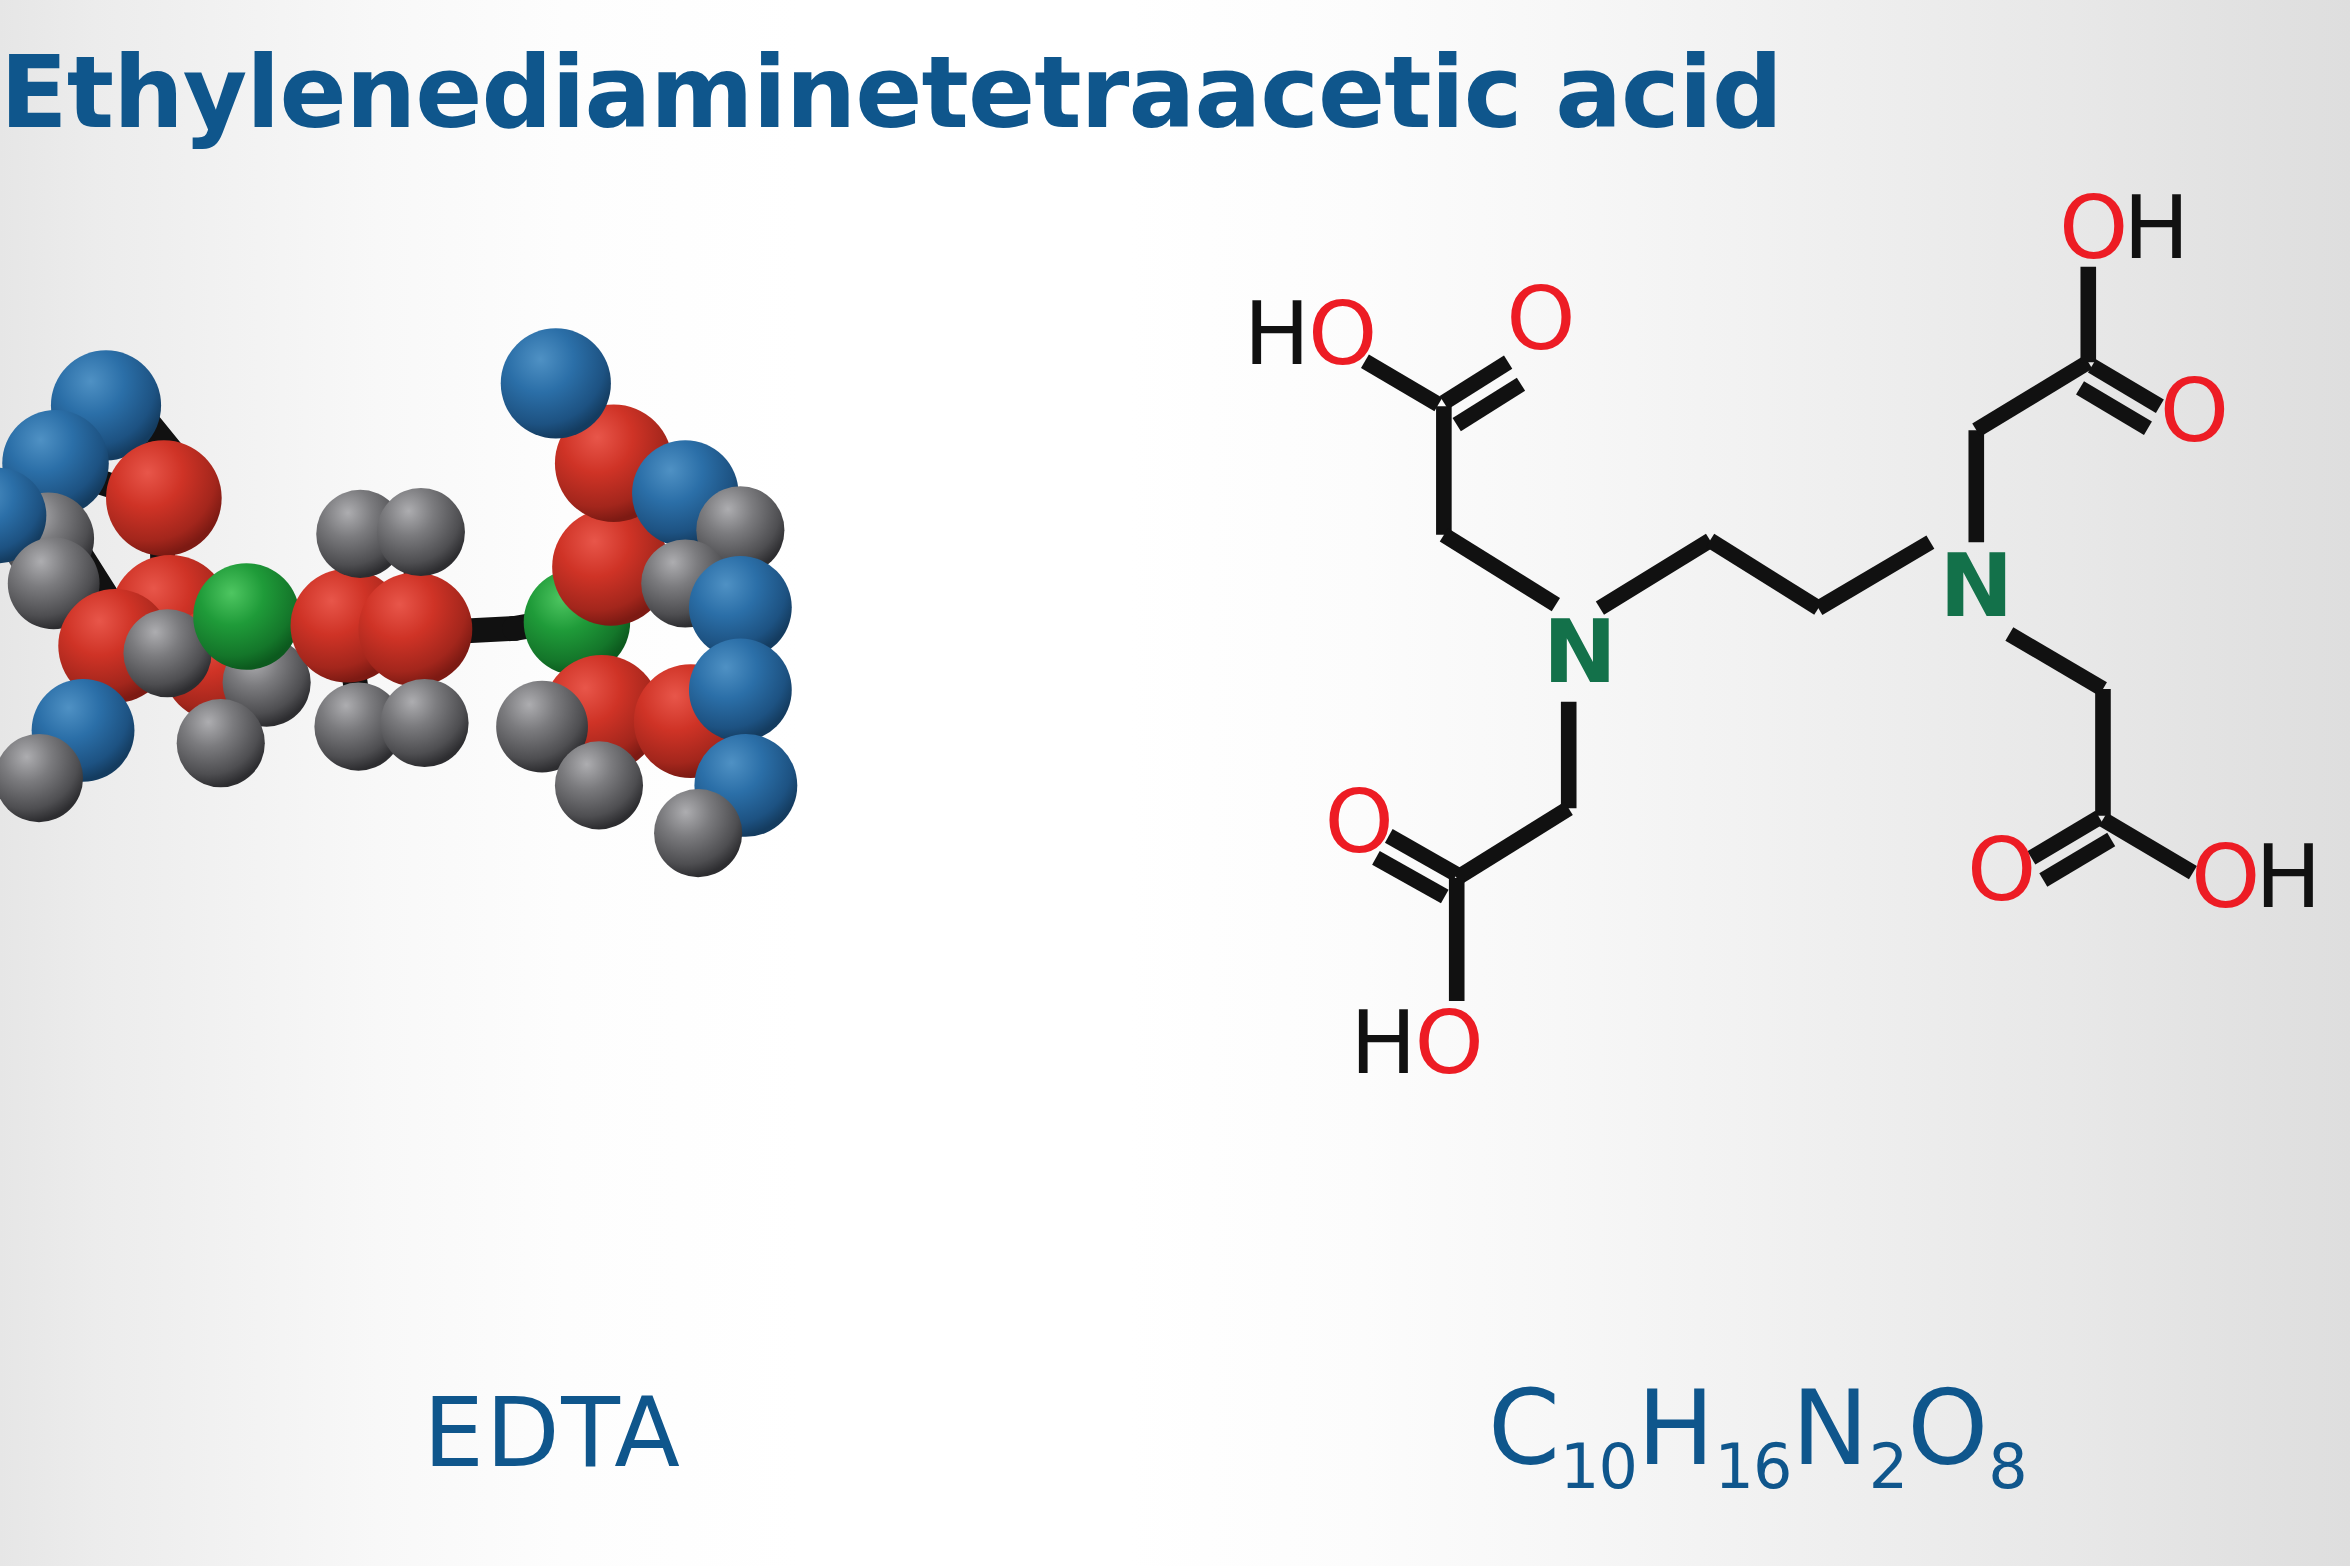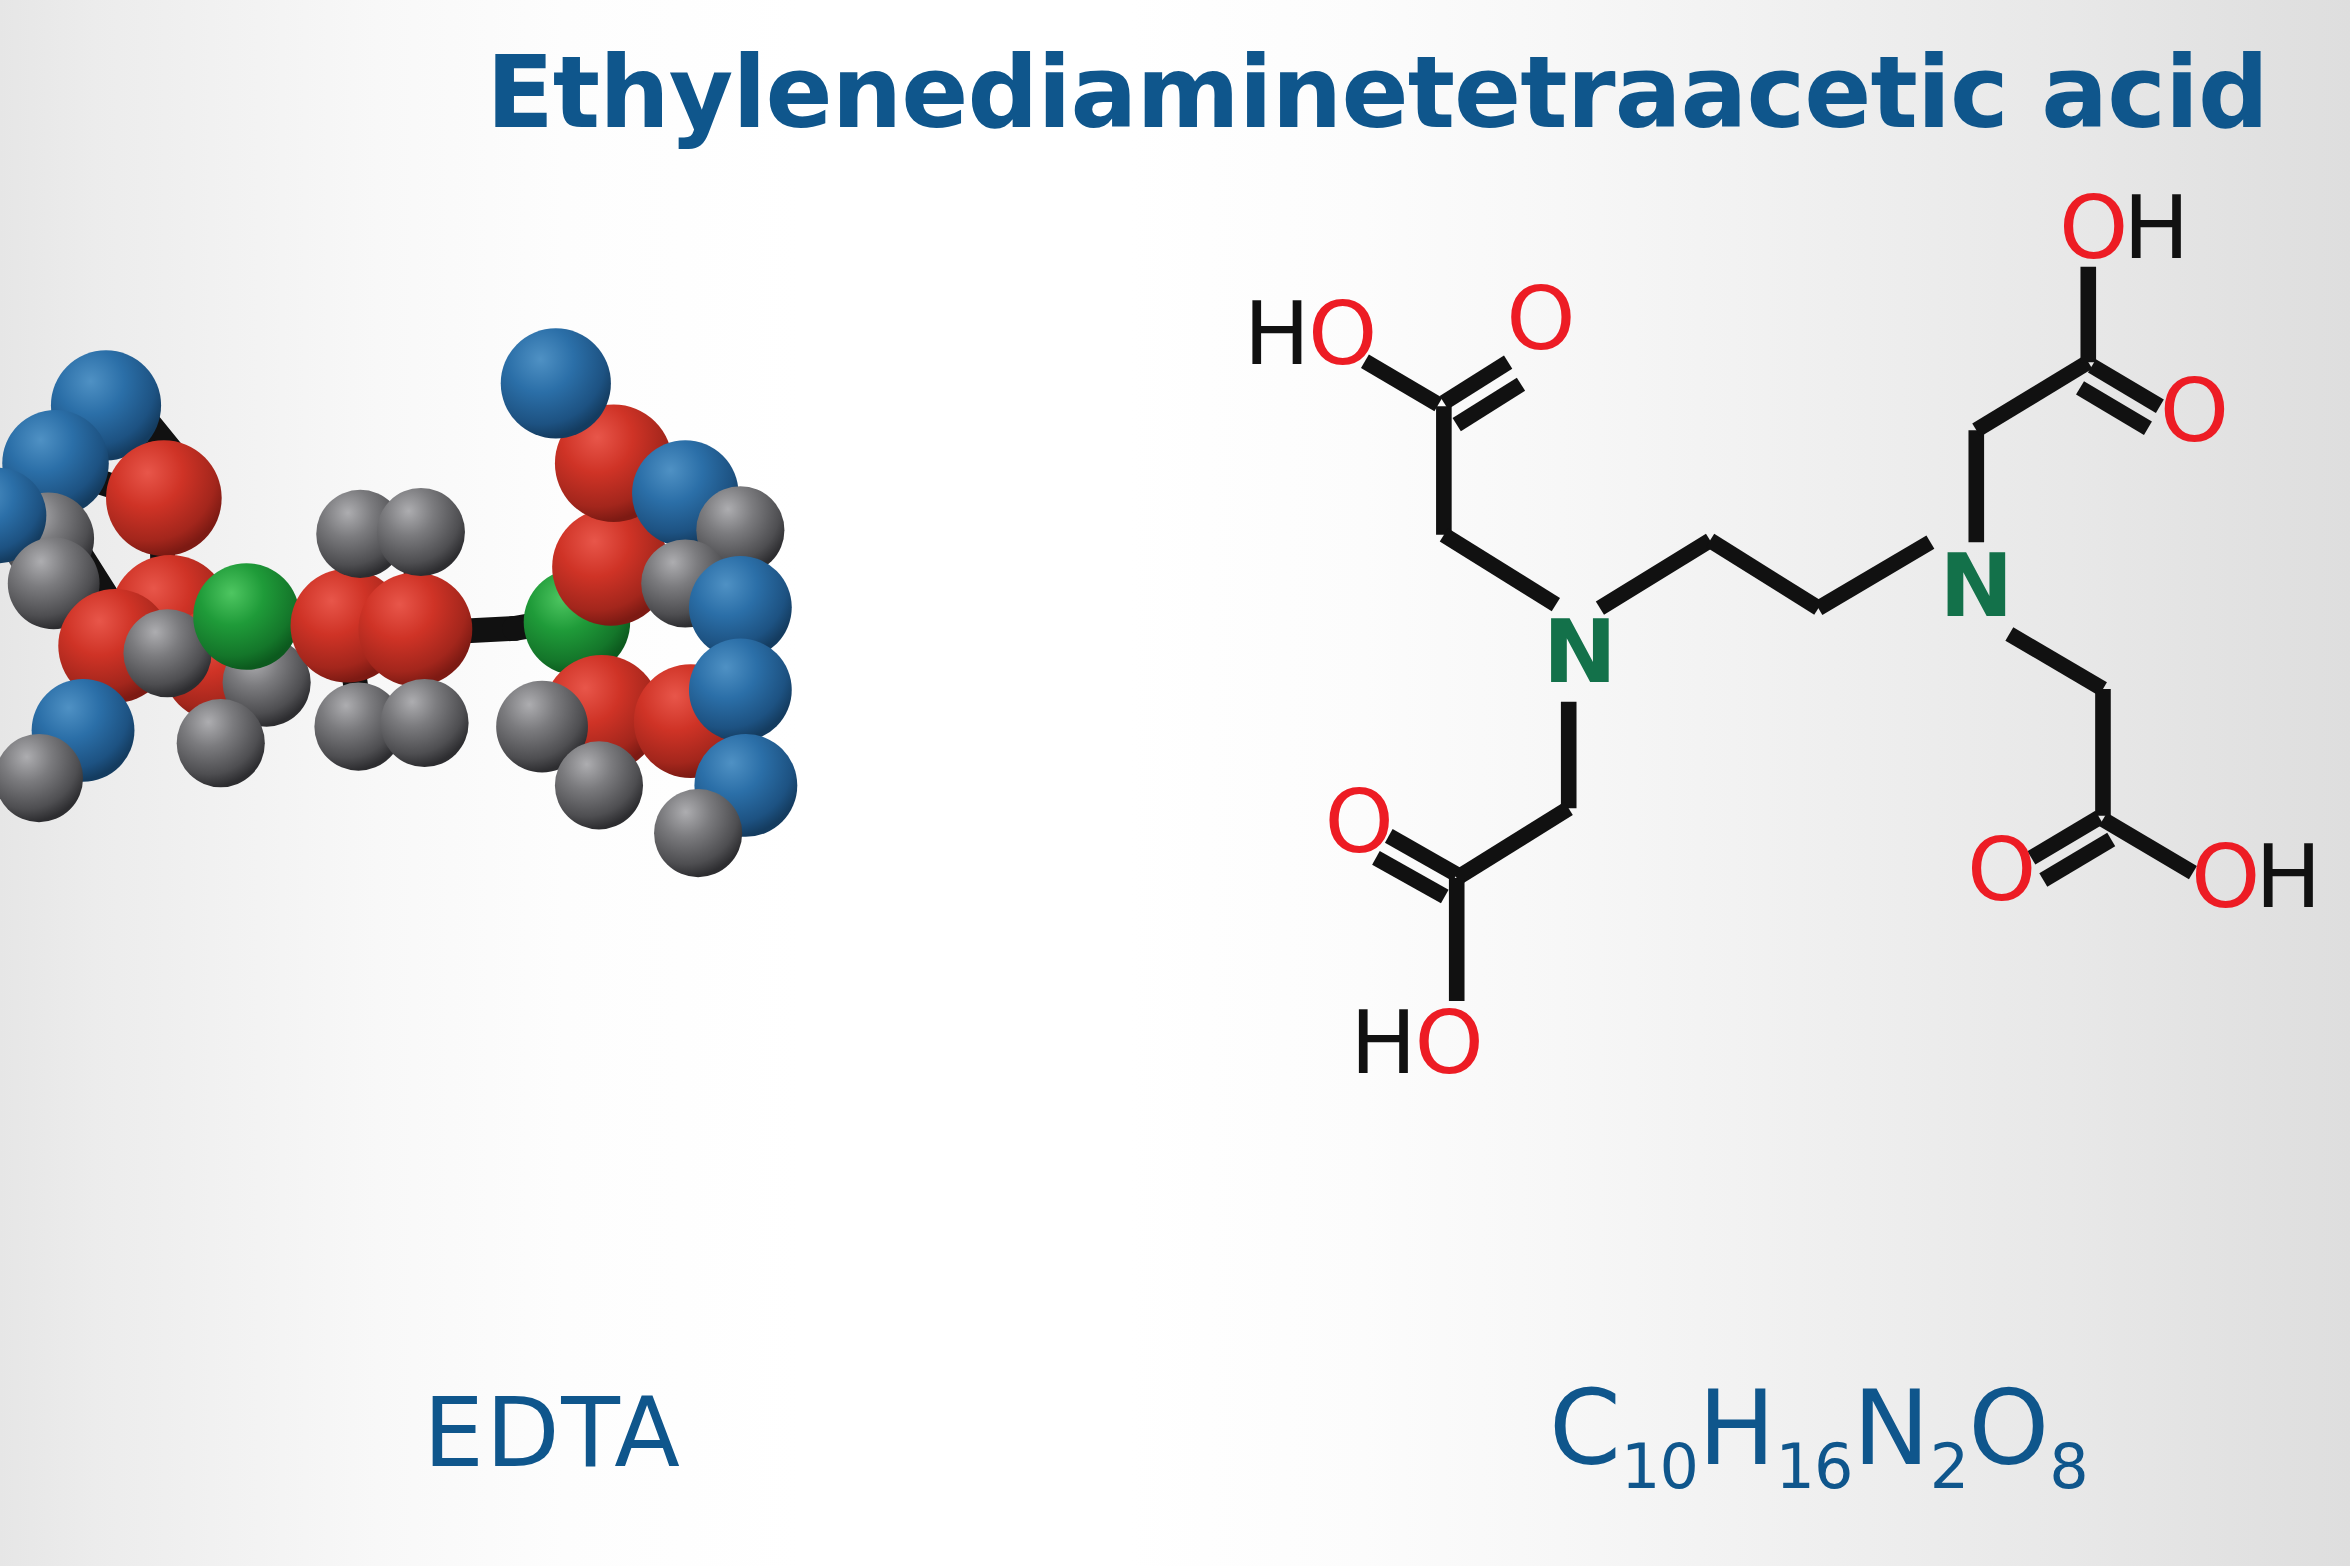--- a/index.html
+++ b/index.html
@@ -29,21 +29,21 @@
         #e1e1e1 96%,
         #dedede 100%);
   }
 
   
   .title {
     position: absolute;
     left: 0;
     top: 35px;
     width: 2268px;
-    text-align: right;
+    text-align: left;
     font-family: "DejaVu Sans", sans-serif;
     font-size: 99px;
     font-weight: 700;
     letter-spacing: -0.9px;
     color: #0f568c;
     white-space: nowrap;
   }
 
   
   .edta-label {
@@ -56,21 +56,20 @@
     font-size: 96px;
     font-weight: 400;
     color: #0f568c;
     letter-spacing: 1.8px;
   }
   .formula {
     position: absolute;
     left: 1488px;
     top: 1368px;
     width: 661px;
-    text-align: center;
     font-family: "DejaVu Sans", sans-serif;
     font-size: 103px;
     font-weight: 400;
     color: #0f568c;
     white-space: nowrap;
   }
   .formula .sub {
     font-size: 62px;
     vertical-align: baseline;
     position: relative;

